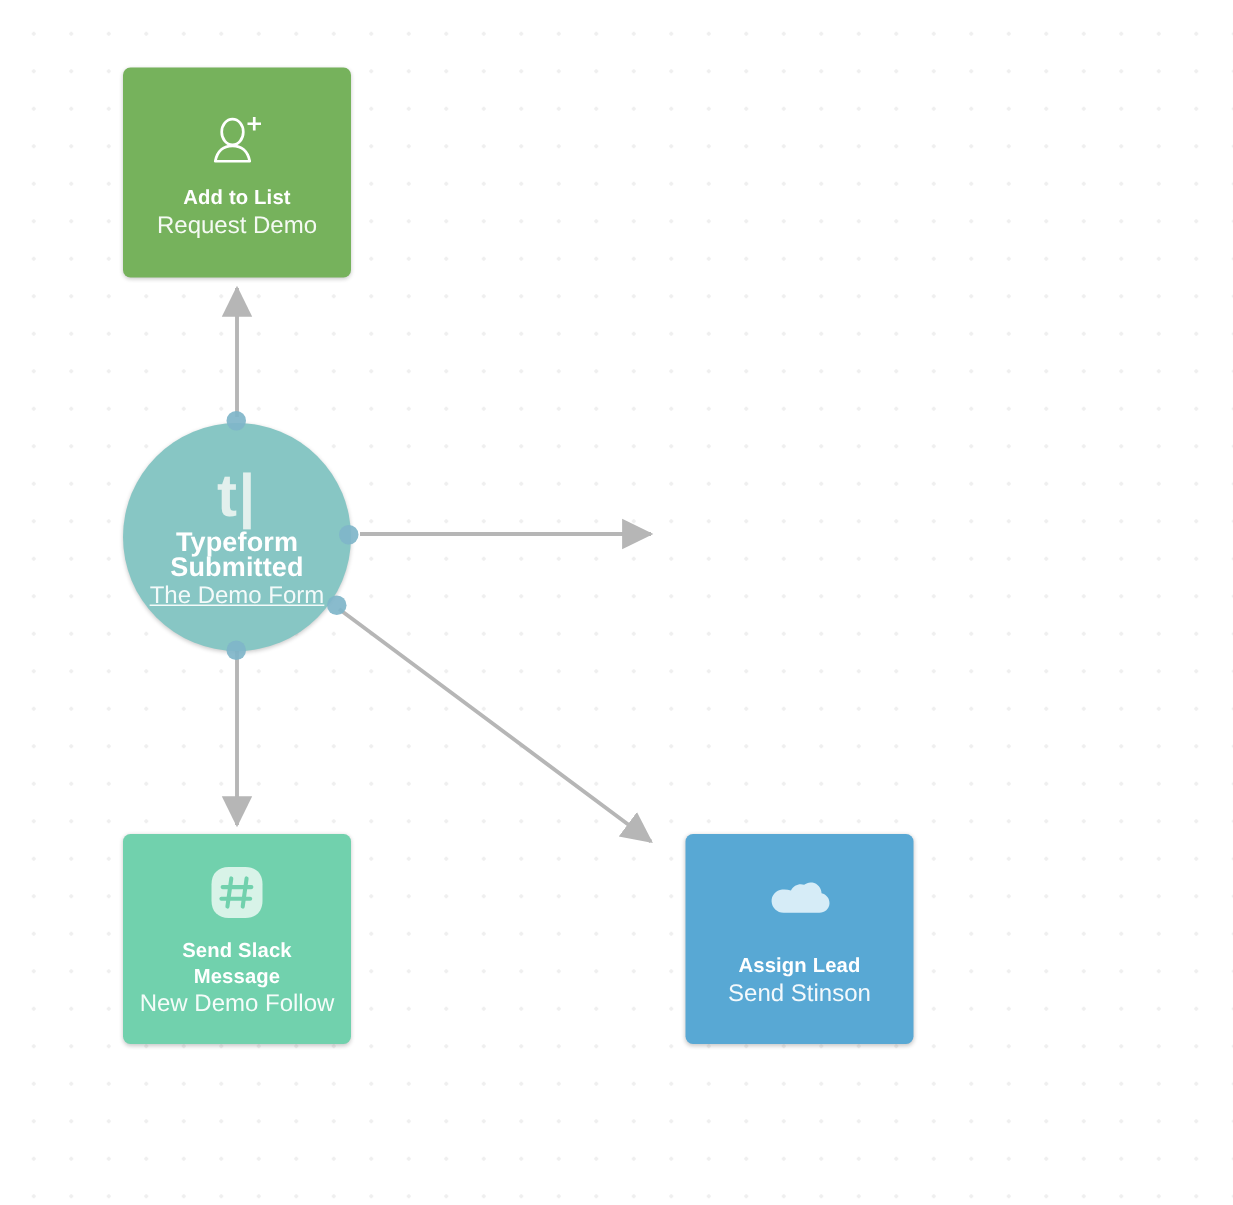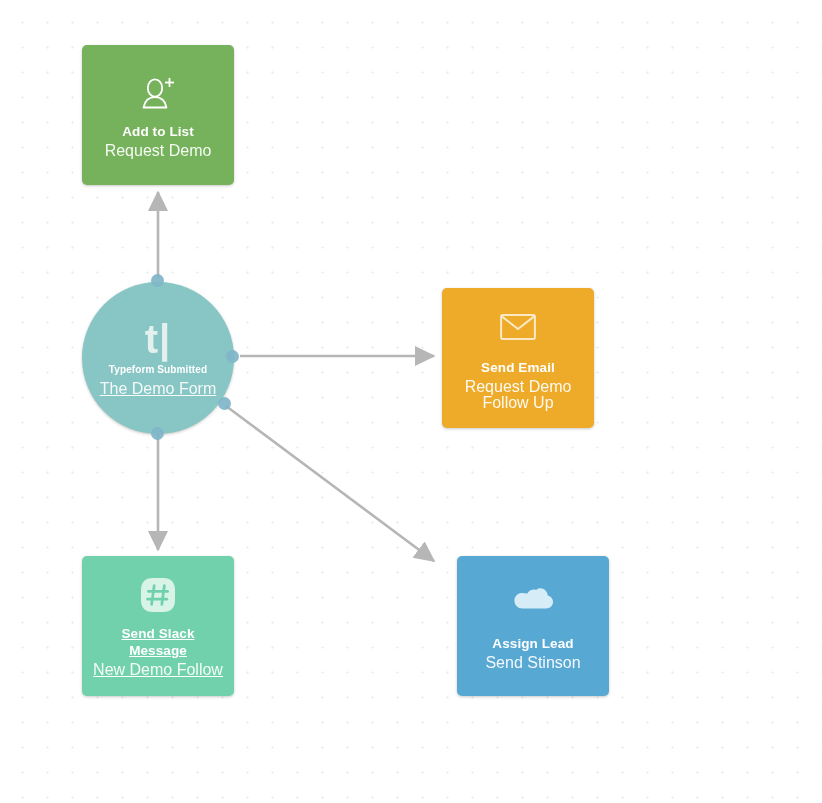--- a/index.html
+++ b/index.html
@@ -64,28 +64,28 @@
     line-height: 17px;
     letter-spacing: 0.1px;
   }
   .node-subtitle {
     font-size: 16px;
     font-weight: normal;
     line-height: 16px;
     margin-top: 3px;
     color: rgba(255,255,255,0.93);
   }
-  .circle .node-title { font-size: 10px; }
+  .circle .node-title { font-size: 18px; }
   .circle .node-subtitle { color: rgba(255,255,255,0.9); text-decoration: underline; }
 
   
   #node-add-to-list       { left: 82px;  top: 45px;  background: #76b25c; }
   #node-typeform          { left: 82px;  top: 282px; background: #87c6c4; }
   #node-send-email        { left: 442px; top: 288px; background: #eeab29; }
-  #node-send-slack        { left: 82px;  top: 556px; background: #71d1ad; text-decoration: underline; }
+  #node-send-slack        { left: 82px;  top: 556px; background: #71d1ad; }
   #node-assign-lead       { left: 442px; top: 556px; background: #58a8d4; margin-left: 15px; }
 
   #node-send-email .node-icon { margin-bottom: 11px; }
   #node-assign-lead .node-icon { margin-bottom: 12px; }
 
   .typeform-logo {
     font-size: 40px;
     font-weight: bold;
     color: #e3f0ed;
     line-height: 40px;
@@ -146,30 +146,20 @@
     <div class="typeform-logo">t|</div>
     <div class="node-title">Typeform Submitted</div>
     <div class="node-subtitle">The Demo Form</div>
   </div>
 
   <div class="handle" id="handle-top"></div>
   <div class="handle" id="handle-bottom"></div>
   <div class="handle" id="handle-right-email"></div>
   <div class="handle" id="handle-right-lead"></div>
 
-  <div class="node box" id="node-send-email">
-    <div class="node-icon">
-      <svg width="36" height="26" viewBox="0 0 36 26" aria-hidden="true">
-        <rect x="1.1" y="1.1" width="33.8" height="23.8" rx="1.6" fill="none" stroke="#fbe9c6" stroke-width="2"></rect>
-        <path d="M1.8 2.4 L18 15 L34.2 2.4" fill="none" stroke="#fbe9c6" stroke-width="2" stroke-linejoin="round" stroke-linecap="round"></path>
-      </svg>
-    </div>
-    <div class="node-title">Send Email</div>
-    <div class="node-subtitle">Request Demo Follow Up</div>
-  </div>
 
   <div class="node box" id="node-send-slack">
     <div class="node-icon">
       <svg width="38" height="38" viewBox="0 0 38 38" aria-hidden="true">
         <path d="M2 13.5 C2 6.4 6.4 2 13.5 2 L24.5 2 C31.6 2 36 6.4 36 13.5
                  L36 24.5 C36 31.6 31.6 36 24.5 36 L13.5 36 C6.4 36 2 31.6 2 24.5 Z" fill="#d8f3e8"></path>
         <g stroke="#71d1ad" stroke-width="2.7" stroke-linecap="round">
           <line x1="15.2" y1="9.6" x2="12.6" y2="28.4"></line>
           <line x1="25.4" y1="9.6" x2="22.8" y2="28.4"></line>
           <line x1="9.4" y1="15.4" x2="28.6" y2="15.4"></line>

